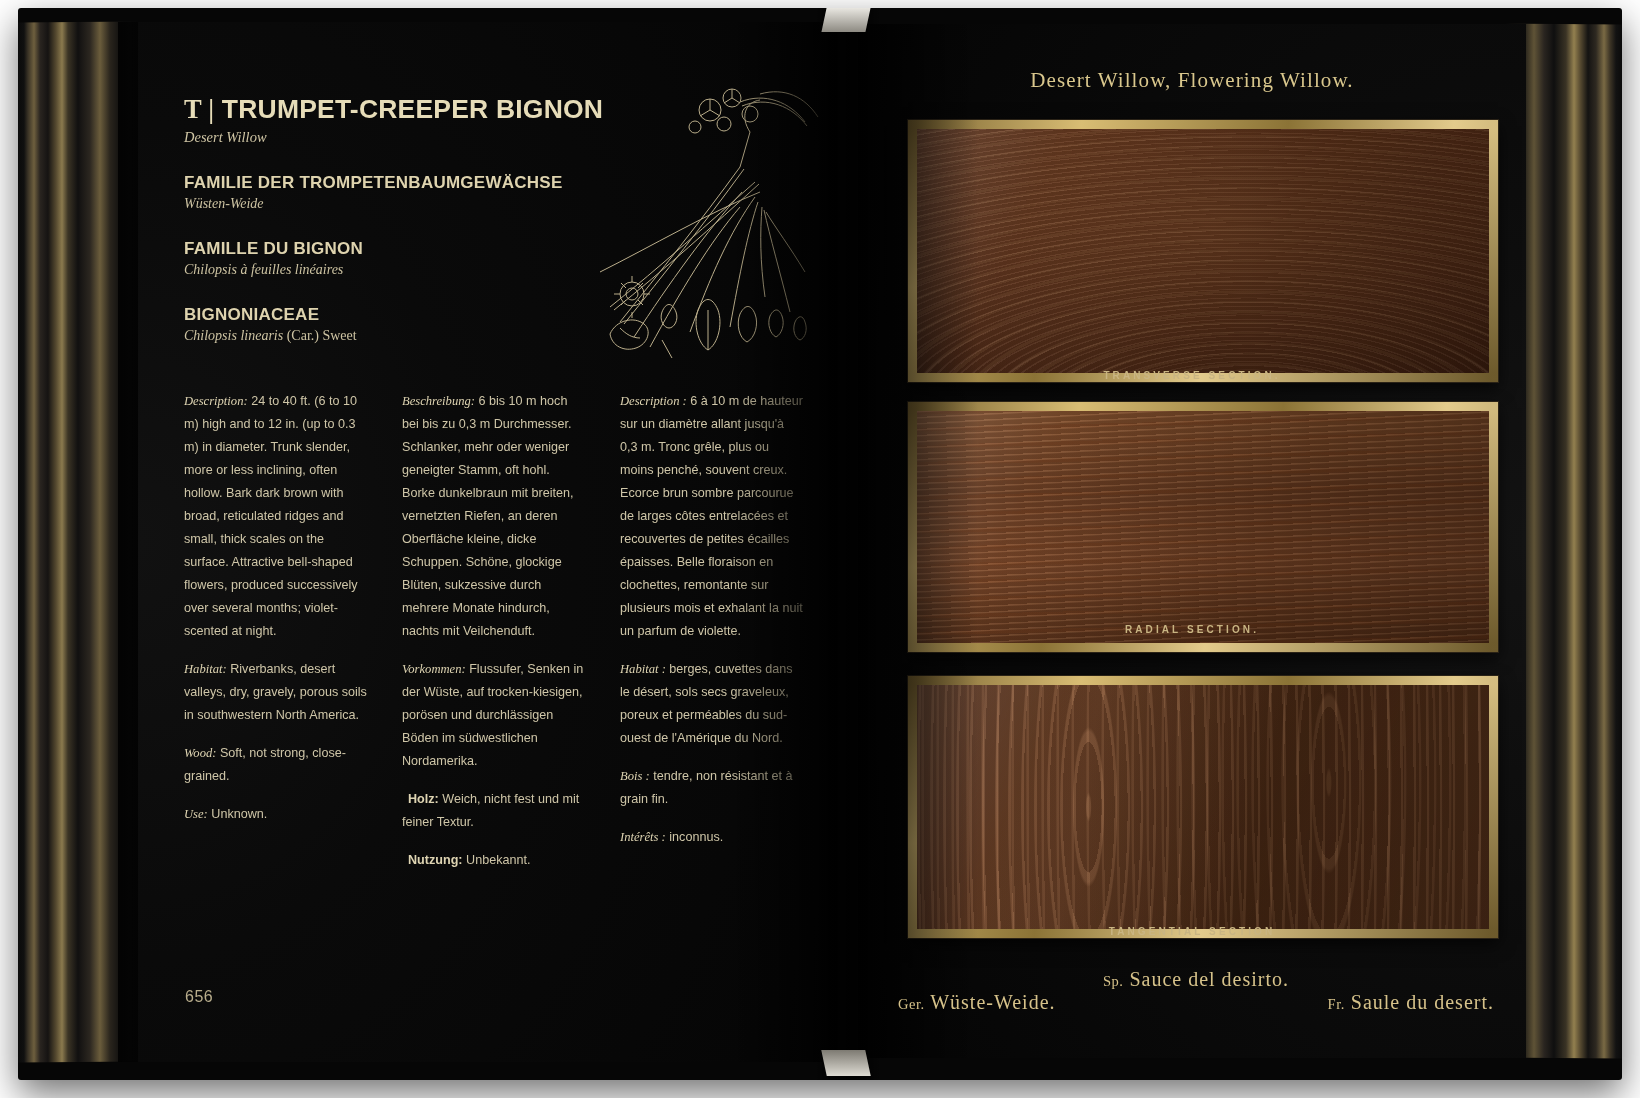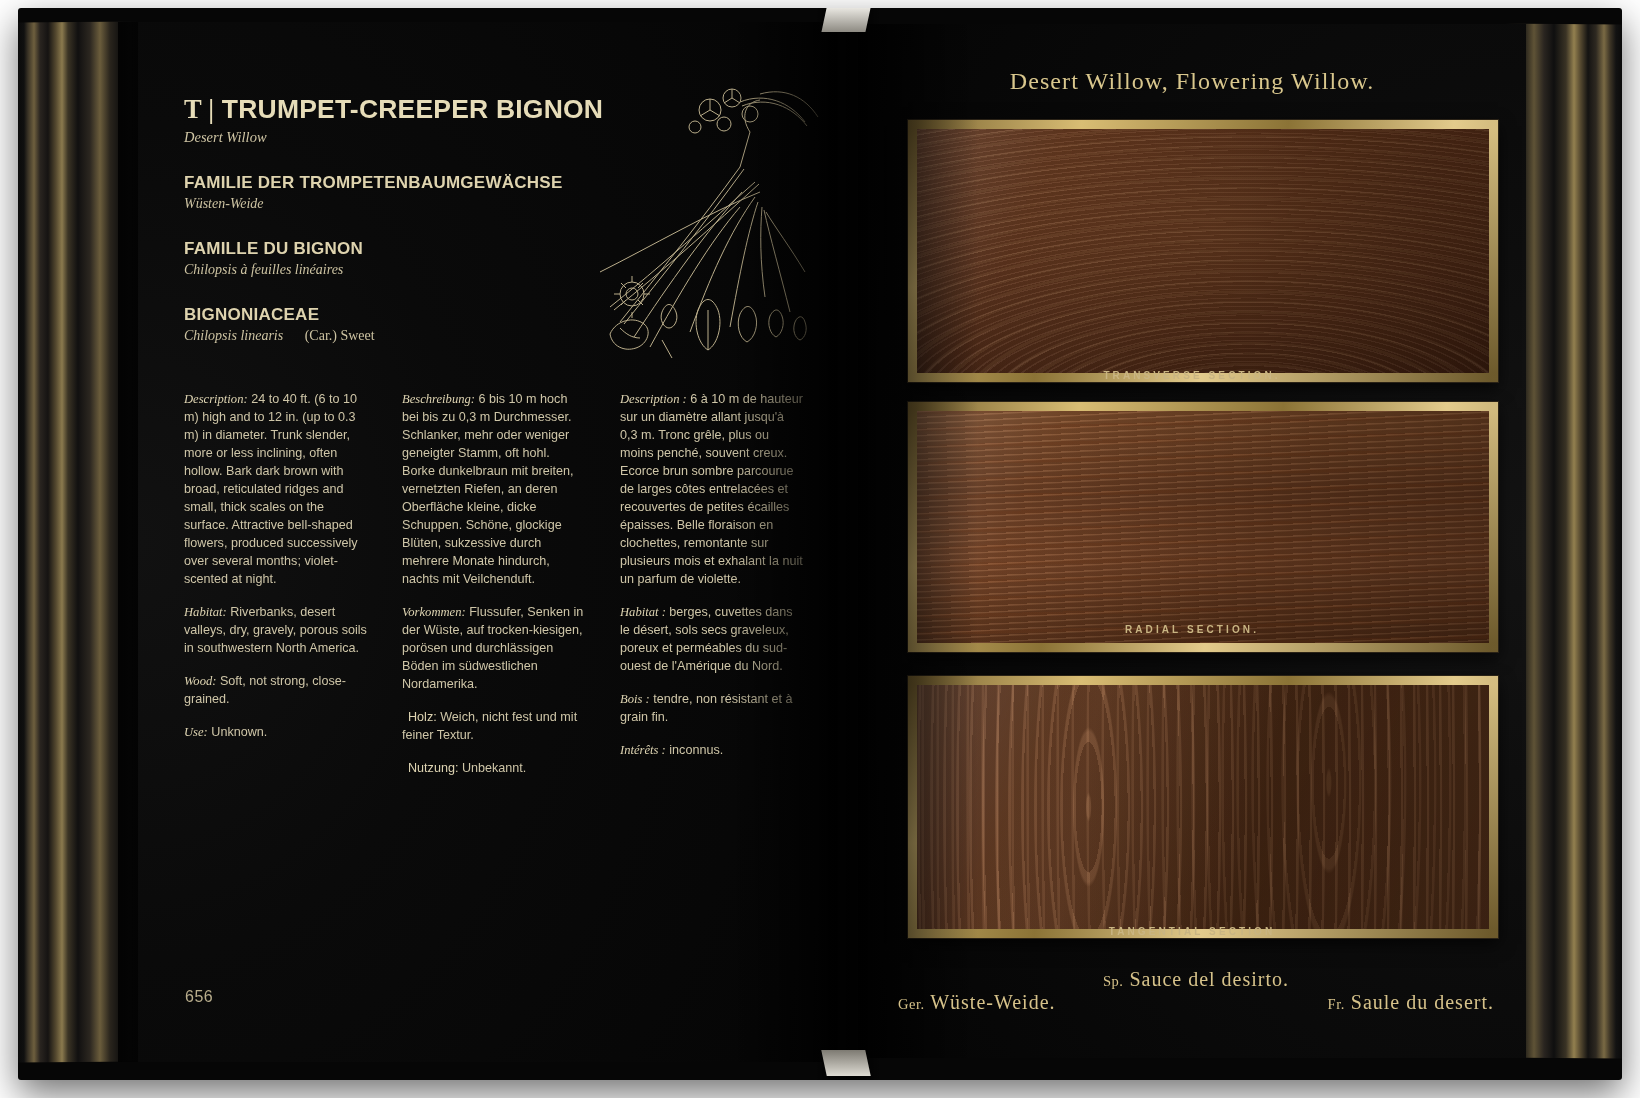--- a/index.html
+++ b/index.html
@@ -162,21 +162,21 @@
     letter-spacing: 0.25px;
     color: #ded3ae;
   }
   .lang-common {
     font-family: "Liberation Serif", serif;
     font-style: italic;
     font-size: 14px;
     color: #cdc3a2;
     margin-top: 3px;
   }
-  .lang-common .upright { font-style: normal; margin-left: 18px; }
+  .lang-common .upright { font-style: normal; }
 
   
   .botanical {
     position: absolute;
     left: 452px;
     top: 50px;
     width: 238px;
     height: 300px;
   }
 
@@ -186,31 +186,31 @@
     left: 46px;
     top: 368px;
     width: 620px;
     display: flex;
     gap: 34px;
   }
   .col { width: 184px; }
   .col p {
     margin: 0 0 15px 0;
     font-size: 12.6px;
-    line-height: 18px;
+    line-height: 23px;
     color: #cfc6a8;
     text-align: left;
   }
   .col p .lead {
     font-family: "Liberation Serif", serif;
     font-style: italic;
     color: #ded4b2;
   }
   .col p .lead-b {
-    font-weight: 400;
+    font-weight: 700;
     font-style: normal;
     color: #ded4b2;
     padding-left: 6px;
   }
   .folio {
     position: absolute;
     left: 47px;
     top: 966px;
     font-size: 16px;
     color: #b8ad8c;
@@ -234,21 +234,21 @@
     left: 0; top: 0; width: 120px; height: 100%;
     background: linear-gradient(270deg, rgba(0,0,0,0) 0%, rgba(0,0,0,0.92) 100%);
     z-index: 4;
     pointer-events: none;
   }
   .plate-head {
     position: absolute;
     left: 0; top: 44px; width: 100%;
     text-align: center;
     font-family: "Liberation Serif", serif;
-    font-size: 24px;
+    font-size: 21px;
     letter-spacing: 1.1px;
     color: #d9c78d;
     z-index: 5;
   }
 
   .specimen {
     position: absolute;
     left: 50px;
     width: 572px;
     border: 9px solid;

